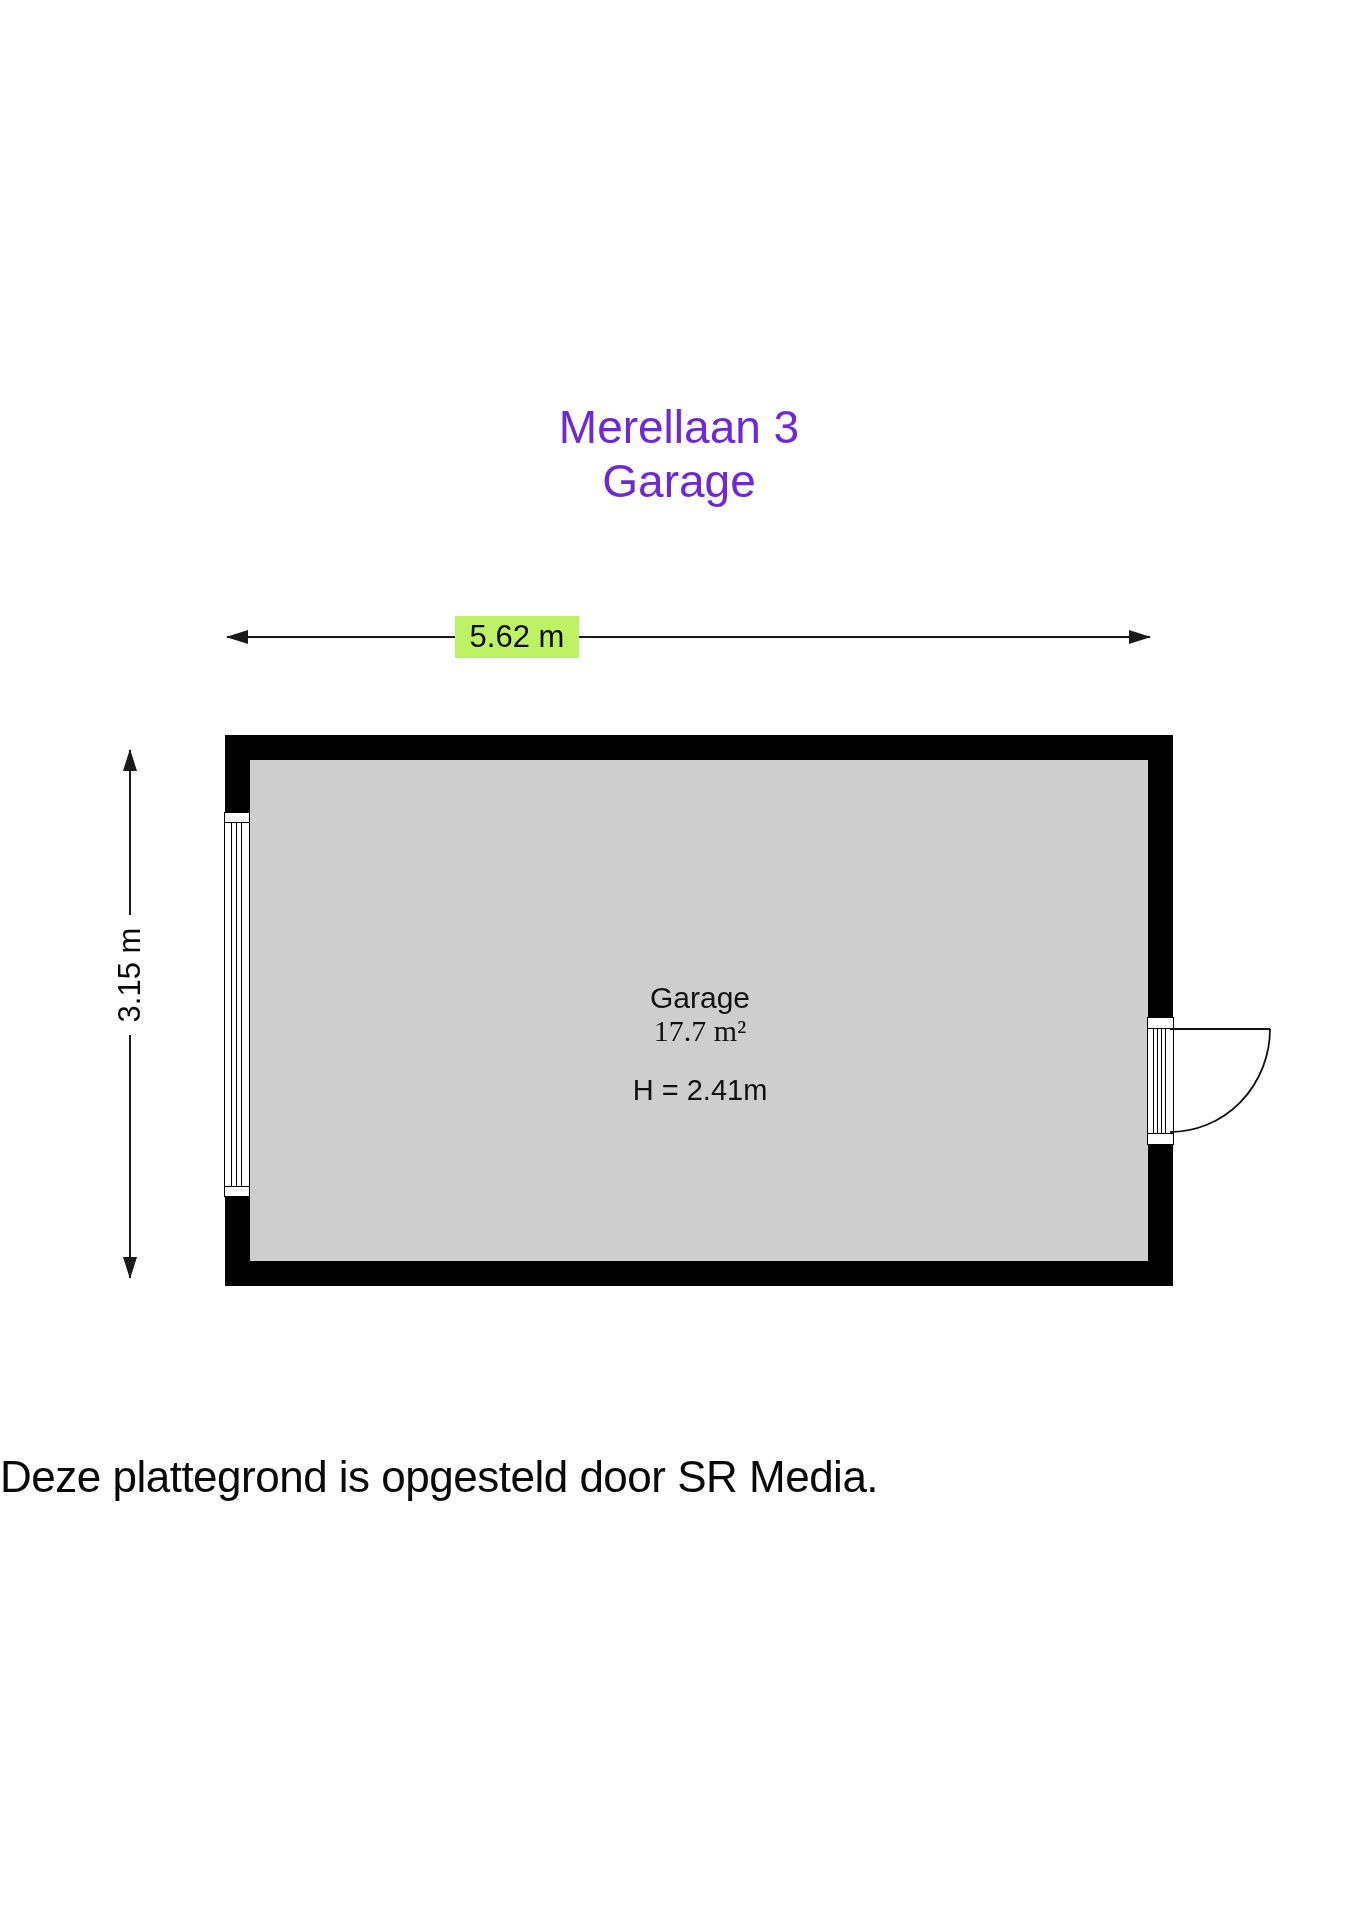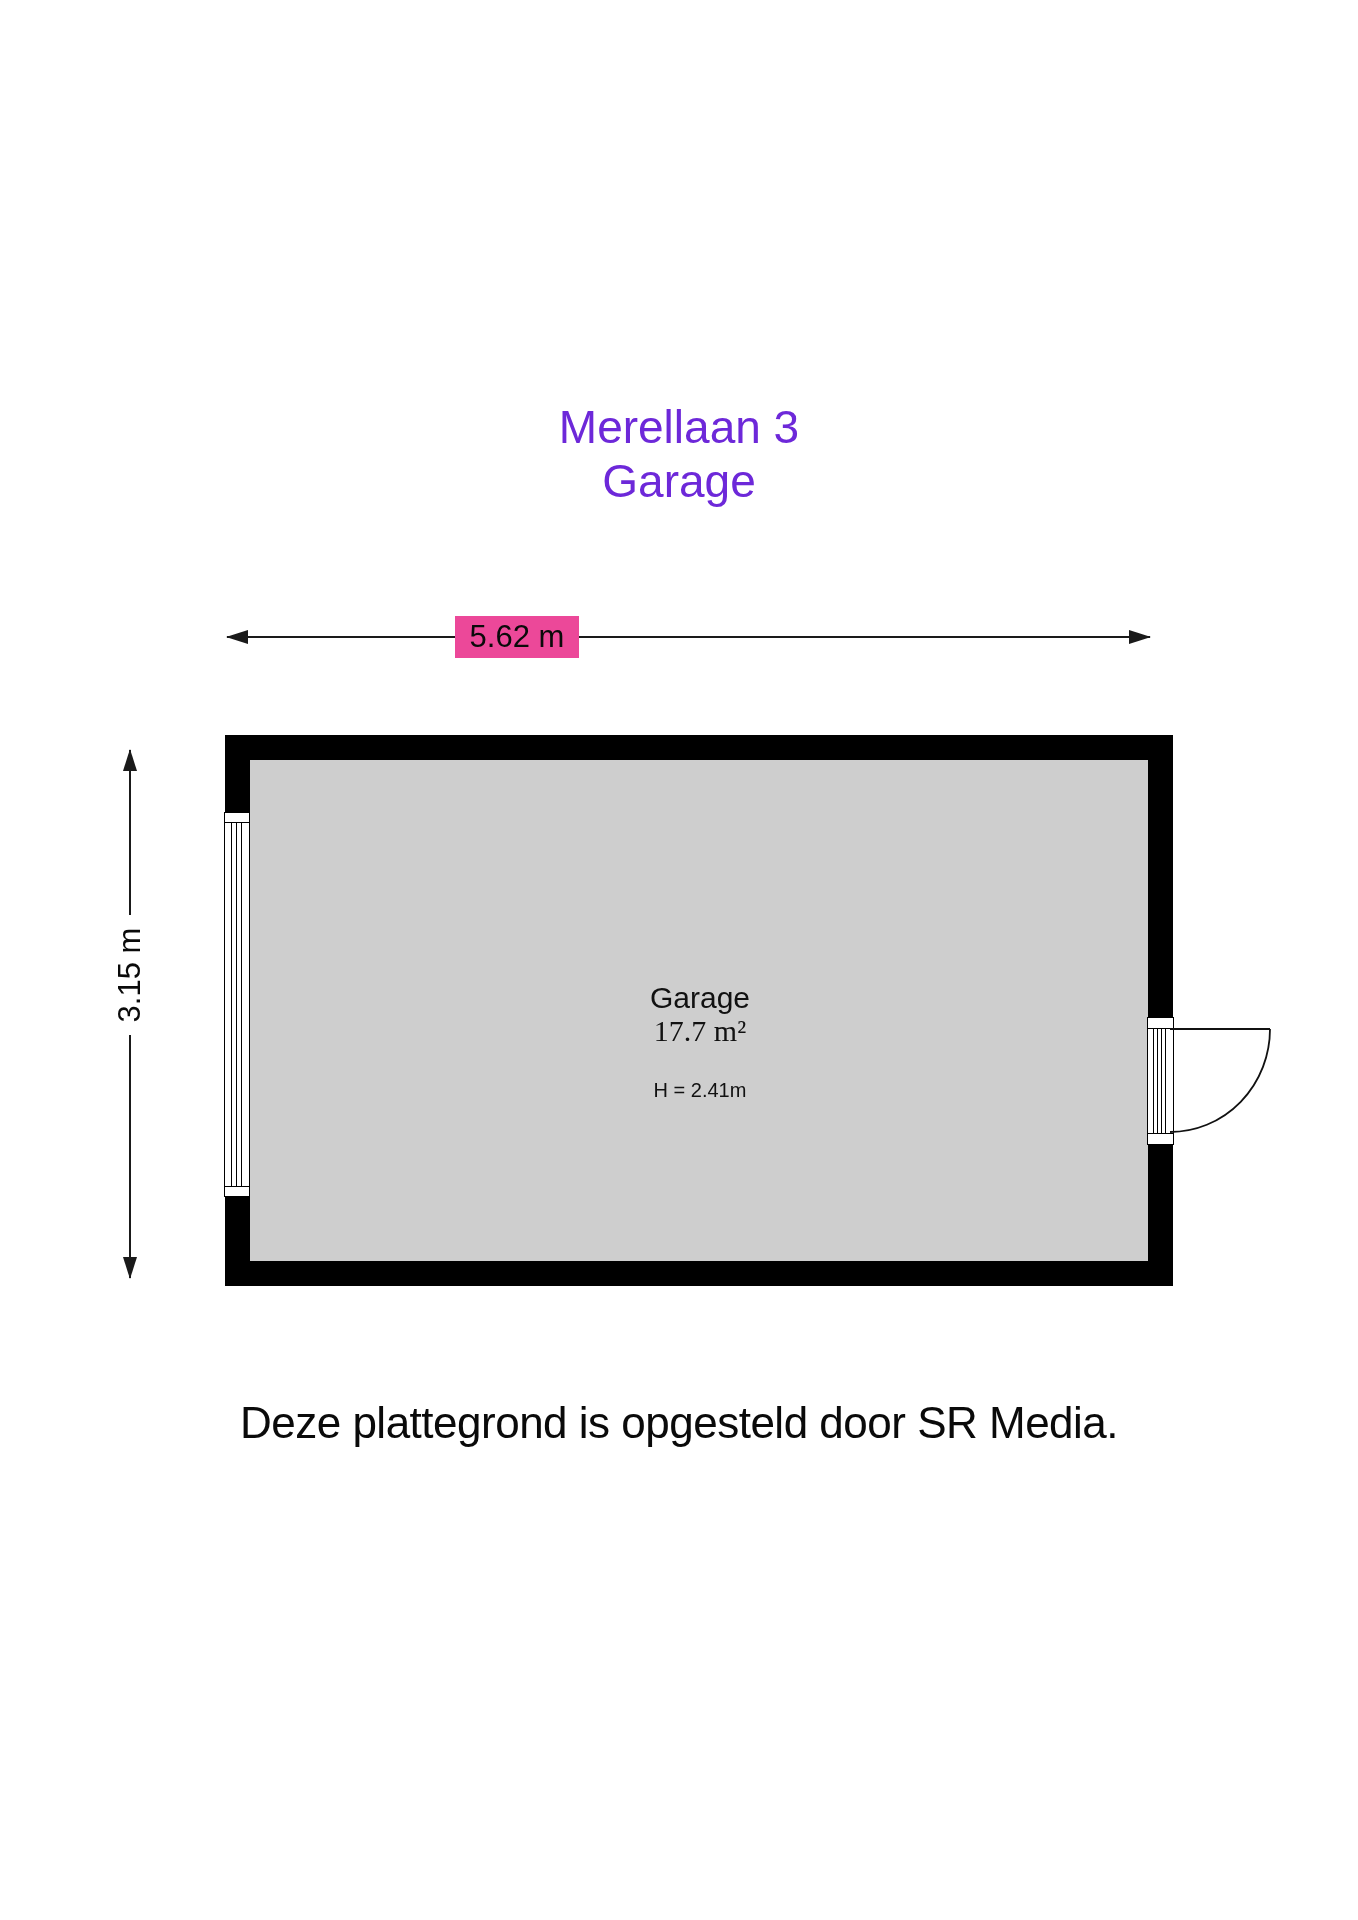--- a/index.html
+++ b/index.html
@@ -26,21 +26,21 @@
     border-left:2px solid var(--color-dimension_line, #1a1a1a);
   }
   .arrow { position:absolute; width:0; height:0; }
   .arrow-left  { left:226px;  top:630px;  border-top:7px solid transparent; border-bottom:7px solid transparent; border-right:22px solid var(--color-dimension_line, #1a1a1a); }
   .arrow-right { left:1129px; top:630px;  border-top:7px solid transparent; border-bottom:7px solid transparent; border-left:22px solid var(--color-dimension_line, #1a1a1a); }
   .arrow-up    { left:123px;  top:749px;  border-left:7px solid transparent; border-right:7px solid transparent; border-bottom:22px solid var(--color-dimension_line, #1a1a1a); }
   .arrow-down  { left:123px;  top:1257px; border-left:7px solid transparent; border-right:7px solid transparent; border-top:22px solid var(--color-dimension_line, #1a1a1a); }
 
   .dim-label-h {
     position:absolute; left:455px; top:616px; width:124px; height:42px;
-    line-height:42px; text-align:center; font-size:31px; background:#ec4899; color:#0a0a0a;
+    line-height:42px; text-align:center; font-size:31px; background:#bef264; color:#0a0a0a;
   }
   .dim-label-v {
     position:absolute; left:70px; top:954px; width:120px; height:42px;
     line-height:42px; text-align:center; font-size:31px; background:#fff; color:#0a0a0a;
     transform:rotate(-90deg);
   }
 
   
   .room-outline {
     position:absolute; left:225px; top:735px; width:948px; height:551px;
@@ -70,26 +70,26 @@
   .door-opening .jamb-bottom { position:absolute; left:0; right:0; bottom:10px; height:0; border-top:1px solid #000; }
   .door-opening .panel { position:absolute; top:11px; bottom:11px; width:0; border-left:1px solid #000; }
   .panel-1 { left:5px; }  .panel-2 { left:9px; }  .panel-3 { left:13px; }  .panel-4 { left:17px; }
 
   .door-swing { position:absolute; left:1145px; top:1005px; }
 
   
   .room-label { position:absolute; left:450px; top:981px; width:500px; text-align:center; color:#111; }
   .room-name   { font-size:30px; line-height:33px; }
   .room-area   { font-size:30px; line-height:33px;font-family:Liberation Serif, serif; }
-  .room-height { font-size:20px; line-height:32px; margin-top:27px; }
+  .room-height { font-size:29px; line-height:32px; margin-top:27px; }
 
   
   .footer-block {
-    position:absolute; left:0; top:1396px; width:100%;
-    text-align:center; font-size:44px; line-height:53px;
+    position:absolute; left:0; top:1450px; width:100%;
+    font-size:44px; line-height:53px;
     letter-spacing:-0.5px; color:#0a0a0a; white-space:nowrap;
   }
 </style>
 </head>
 <body>
 
 <div class="canvas">
 
   <div class="title-block">
     <div>Merellaan 3</div>

